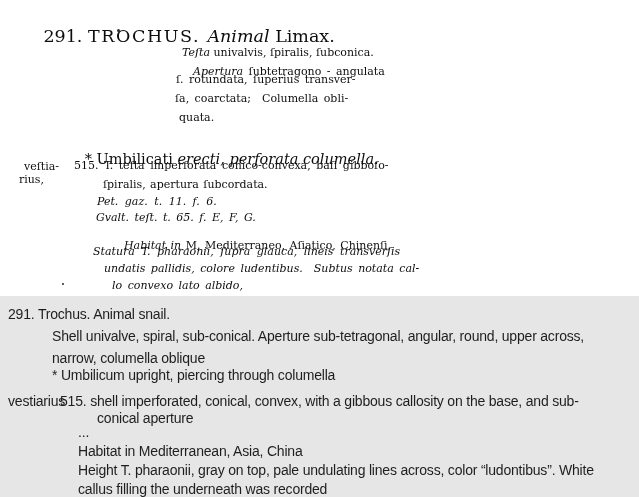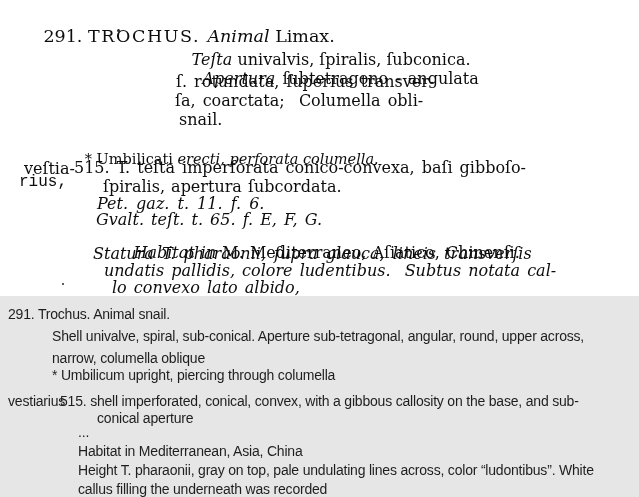--- a/index.html
+++ b/index.html
@@ -2,32 +2,32 @@
 <html><head>
 <meta charset="utf-8">
 <style>
   html,body{margin:0;padding:0;background:#888;}
   .page{
     position:relative;width:639px;height:497px;background:#22c55e;
     overflow:hidden;font-family:"DejaVu Serif",serif;
   }
   
   .scan{position:absolute;left:0;top:0;width:639px;height:296px;background:#ffffff;color:#0d0d0d;}
-  .s-line{position:absolute;white-space:pre;font-size:16px;line-height:1;}
+  .s-line{position:absolute;white-space:pre;font-size:11px;line-height:1;}
   .it{font-style:italic;}
   .l-head{left:10px;top:10px;font-size:17.5px;}
   .l-head .genus{letter-spacing:1.6px;}
   .l-testa{left:161px;top:36px;}
   .l-apert{left:160px;top:55px;word-spacing:2px;}
   .l-ap2{left:176px;top:74px;word-spacing:2px;}
   .l-ap3{left:175px;top:93px;word-spacing:2px;}
   .l-ap4{left:179px;top:112px;}
   .l-umb{left:57px;top:137px;font-size:14.5px;}
   .l-marg1{left:24px;top:161px;}
-  .l-marg2{left:19px;top:174px;font-family:Liberation Mono, monospace;}
+  .l-marg2{left:19px;top:174px;}
   .l-sp1{left:74px;top:160px;word-spacing:2px;}
   .l-sp2{left:103px;top:179px;word-spacing:1px;}
   .l-ref1{left:97px;top:196px;word-spacing:3px;}
   .l-ref2{left:96px;top:212px;word-spacing:2px;}
   .l-hab{left:97px;top:229px;word-spacing:1px;}
   .l-st1{left:93px;top:246px;word-spacing:3px;}
   .l-st2{left:104px;top:263px;word-spacing:2px;}
   .l-st3{left:112px;top:280px;word-spacing:2px;}
   .speck{position:absolute;background:#2a2a2a;border-radius:50%;}
   .speck1{left:117px;top:29px;width:3px;height:3px;}
@@ -64,21 +64,21 @@
     <div class="s-line l-testa">
       <span class="it">Teſta</span><span> univalvis, ſpiralis, ſubconica.</span>
     </div>
 
     <div class="s-line l-apert">
       <span class="it">Apertura</span><span> ſubtetragono - angulata</span>
     </div>
 
     <div class="s-line l-ap2">ſ. rotundata, ſuperius transver-</div>
     <div class="s-line l-ap3">ſa, coarctata;  Columella obli-</div>
-    <div class="s-line l-ap4">snail.</div>
+    <div class="s-line l-ap4">quata.</div>
 
     <div class="s-line l-umb">
       <span>* Umbilicati </span><span class="it">erecti, perforata columella.</span>
     </div>
 
     <div class="s-line l-marg1">veſtia-</div>
     <div class="s-line l-marg2">rius,</div>
 
     <div class="s-line l-sp1">515. T. teſta imperforata conico-convexa, baſi gibboſo-</div>
     <div class="s-line l-sp2">ſpiralis, apertura ſubcordata.</div>

